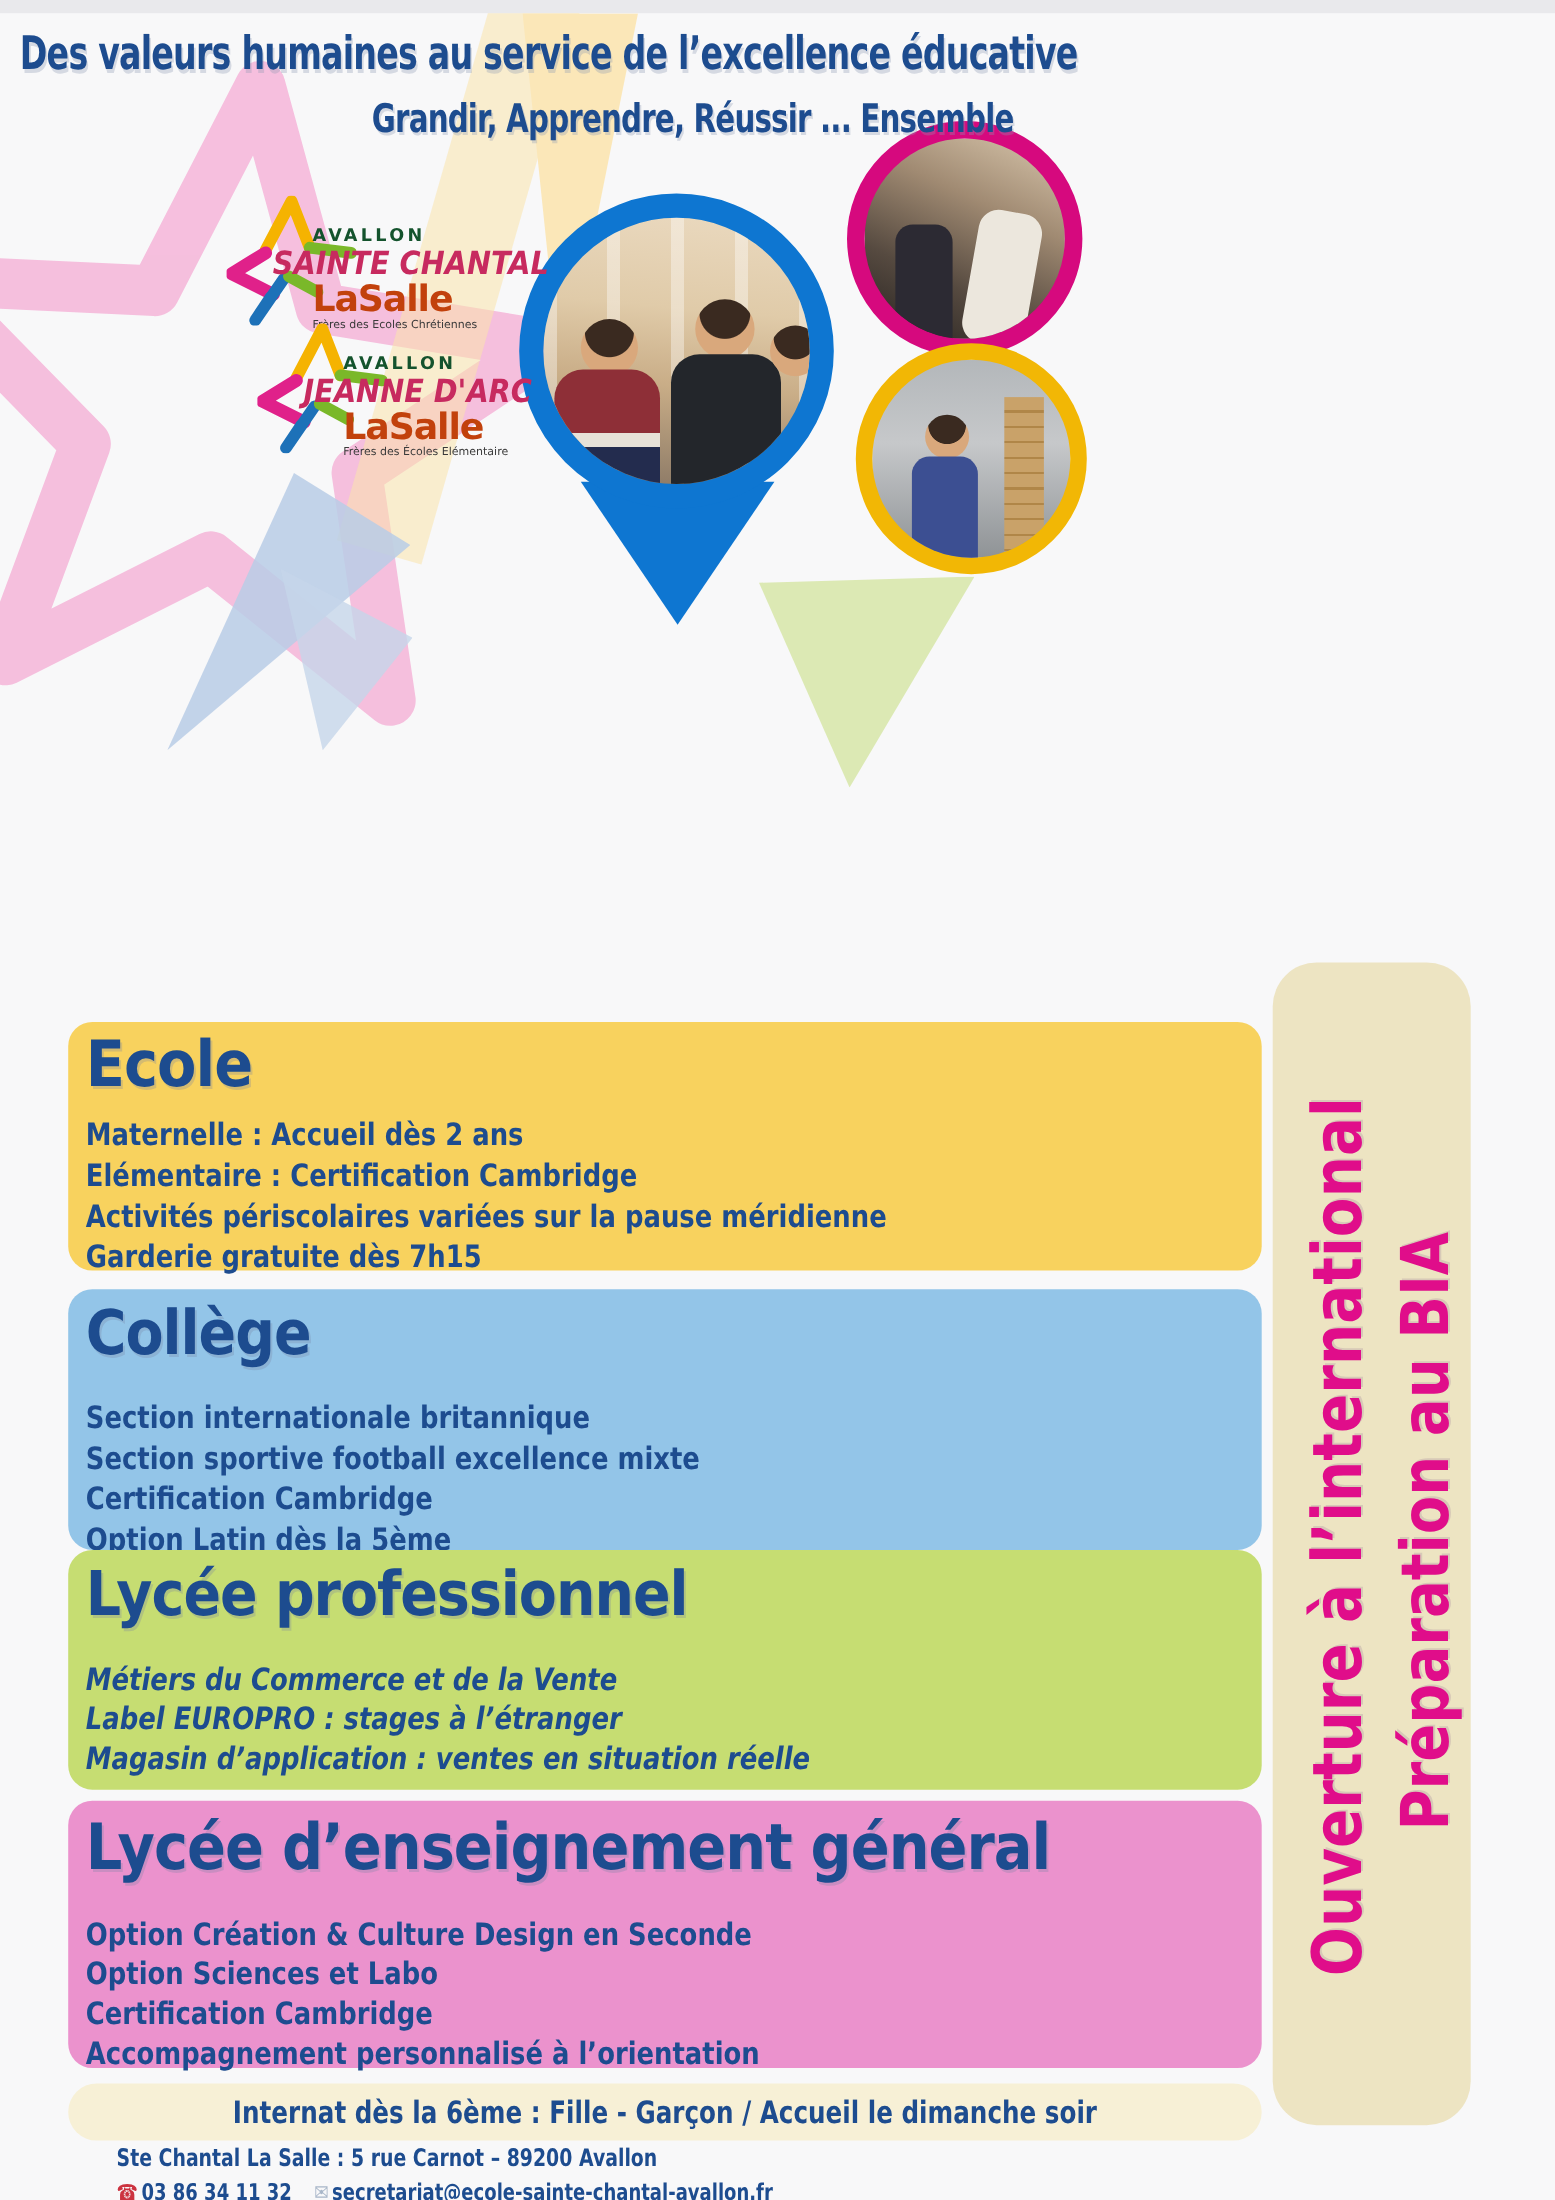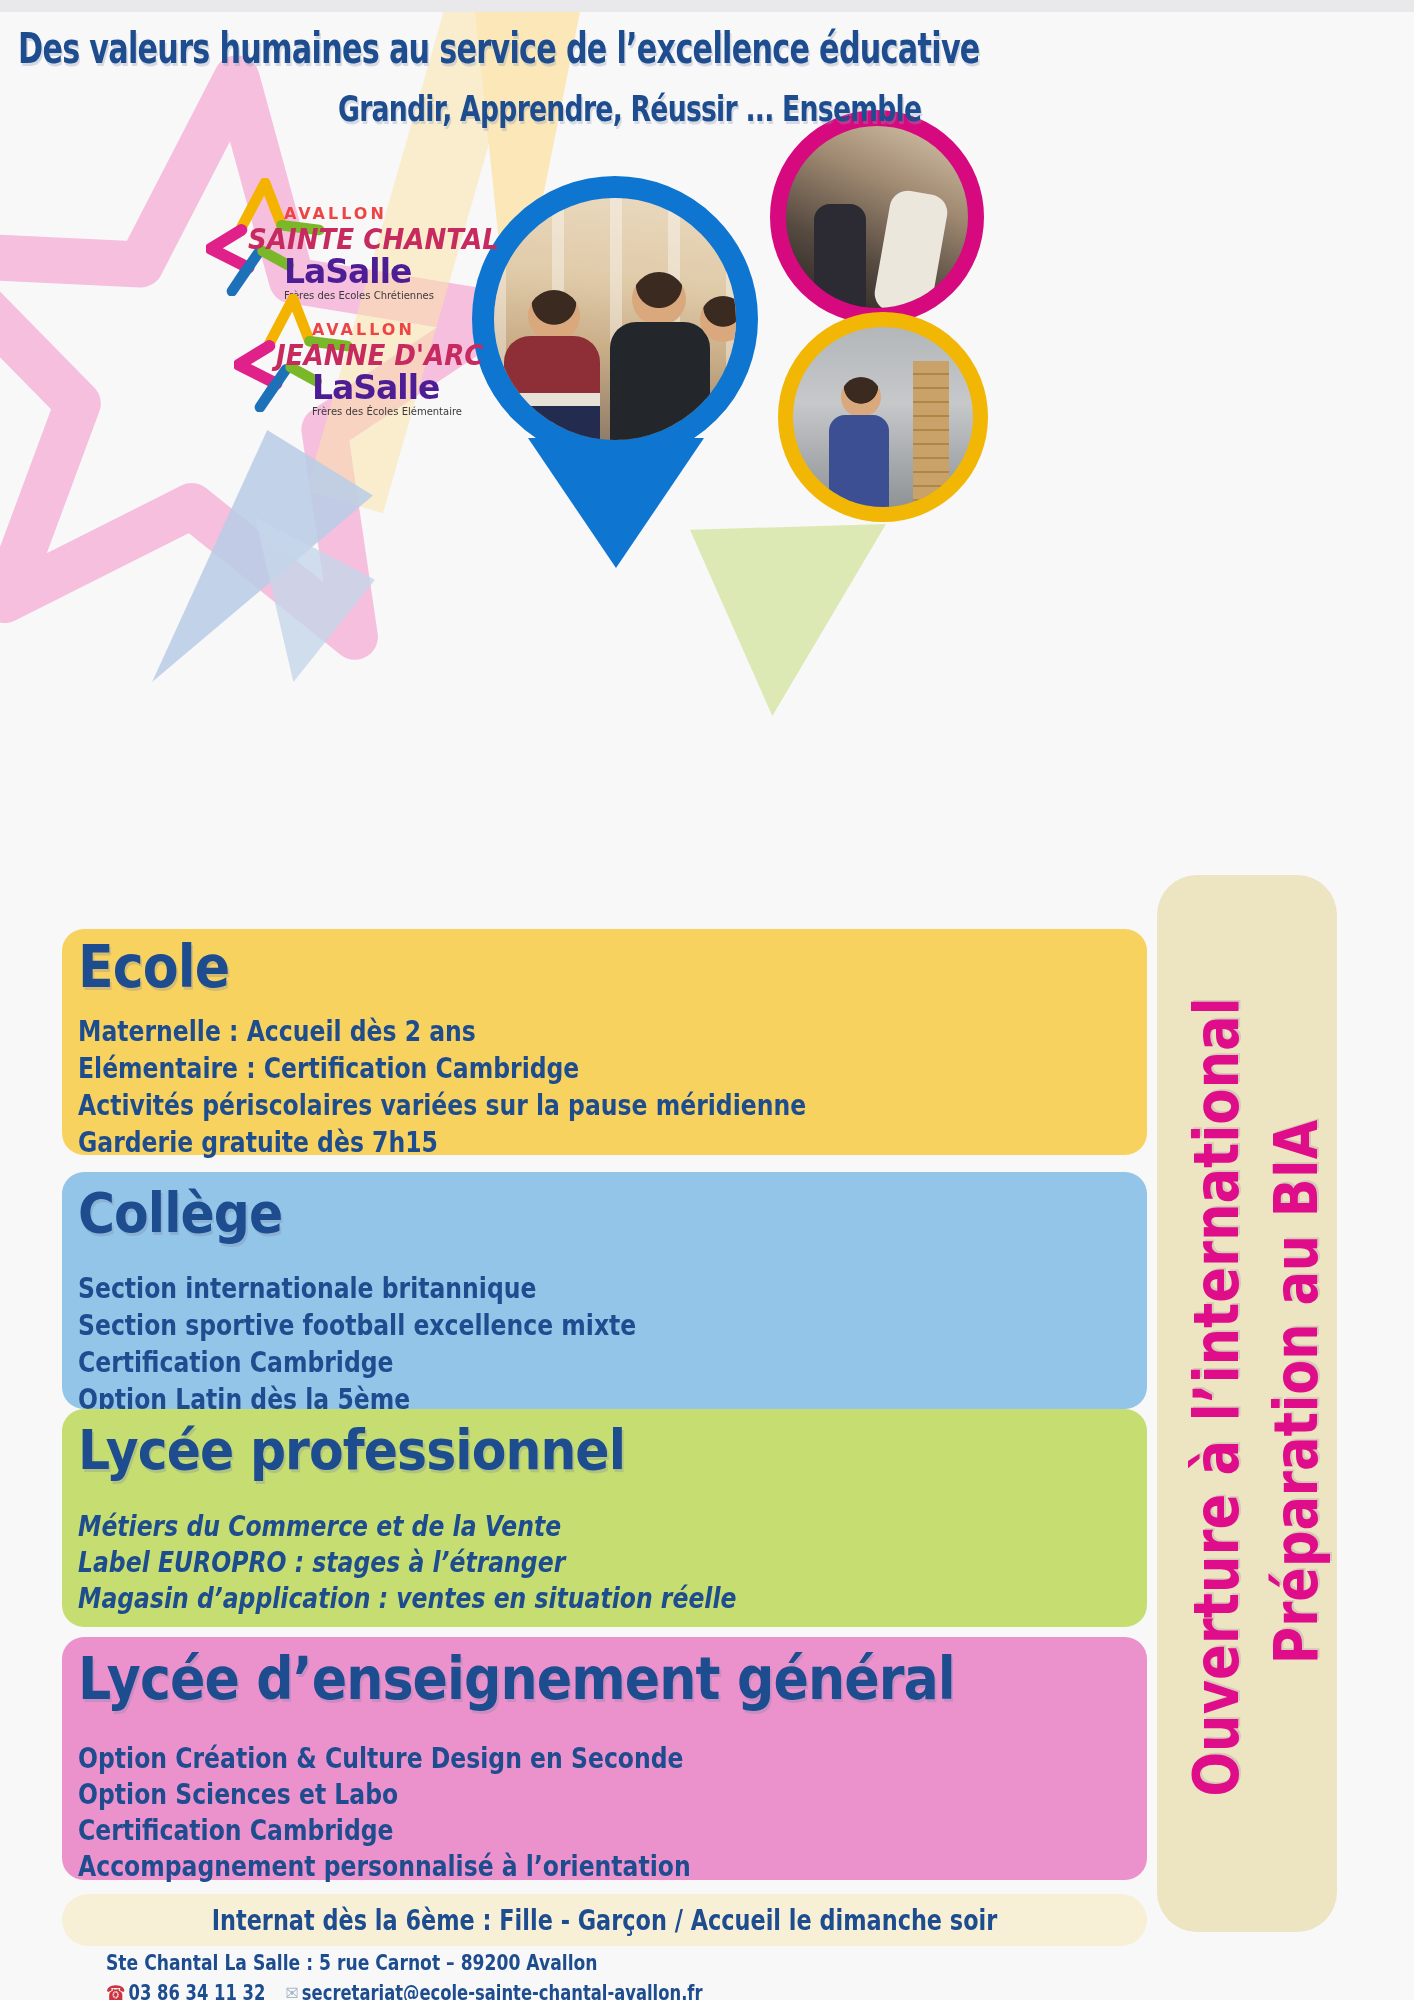--- a/index.html
+++ b/index.html
@@ -31,25 +31,25 @@
   .subtitle{position:absolute;left:338px;top:76px;z-index:6;font-size:36px;font-weight:bold;
     color:#1d4c8f;white-space:nowrap;letter-spacing:-1px;
     transform:scaleX(.74);transform-origin:0 50%;
     text-shadow:2px 3px 0 rgba(140,152,178,.32);}
 
   
   .logo{position:absolute;z-index:5;width:280px;height:145px;}
   #logo-1{left:206px;top:166px;}
   #logo-2{left:234px;top:282px;}
   .logo svg{position:absolute;left:0;top:0;}
-  .logo .l-city{position:absolute;left:78px;top:26px;font-size:16px;color:#ef4444;
+  .logo .l-city{position:absolute;left:78px;top:26px;font-size:16px;color:#14532d;
     letter-spacing:3px;font-weight:bold;}
   .logo .l-name{position:absolute;left:42px;top:44px;font-size:29px;color:#c72a5f;
     font-weight:bold;font-style:italic;white-space:nowrap;transform:scaleX(.9);transform-origin:0 50%;}
-  .logo .l-lasalle{position:absolute;left:78px;top:74px;font-size:33px;color:#4c1d95;
+  .logo .l-lasalle{position:absolute;left:78px;top:74px;font-size:33px;color:#c2410c;
     font-weight:bold;letter-spacing:-1px;}
   .logo .l-sub{position:absolute;left:78px;top:112px;font-size:10px;color:#3a3a3a;white-space:nowrap;}
 
   
   .pin-triangle{position:absolute;left:528px;top:426px;width:0;height:0;z-index:2;
     border-left:88px solid transparent;border-right:88px solid transparent;
     border-top:130px solid #0e76d1;}
   .pin-photo{position:absolute;left:472px;top:164px;width:286px;height:286px;z-index:3;
     border-radius:50%;border:22px solid #0e76d1;box-sizing:border-box;overflow:hidden;
     background:linear-gradient(185deg,#ead9bf 0%,#e0cba9 35%,#c9ad87 62%,#8a7865 100%);}

